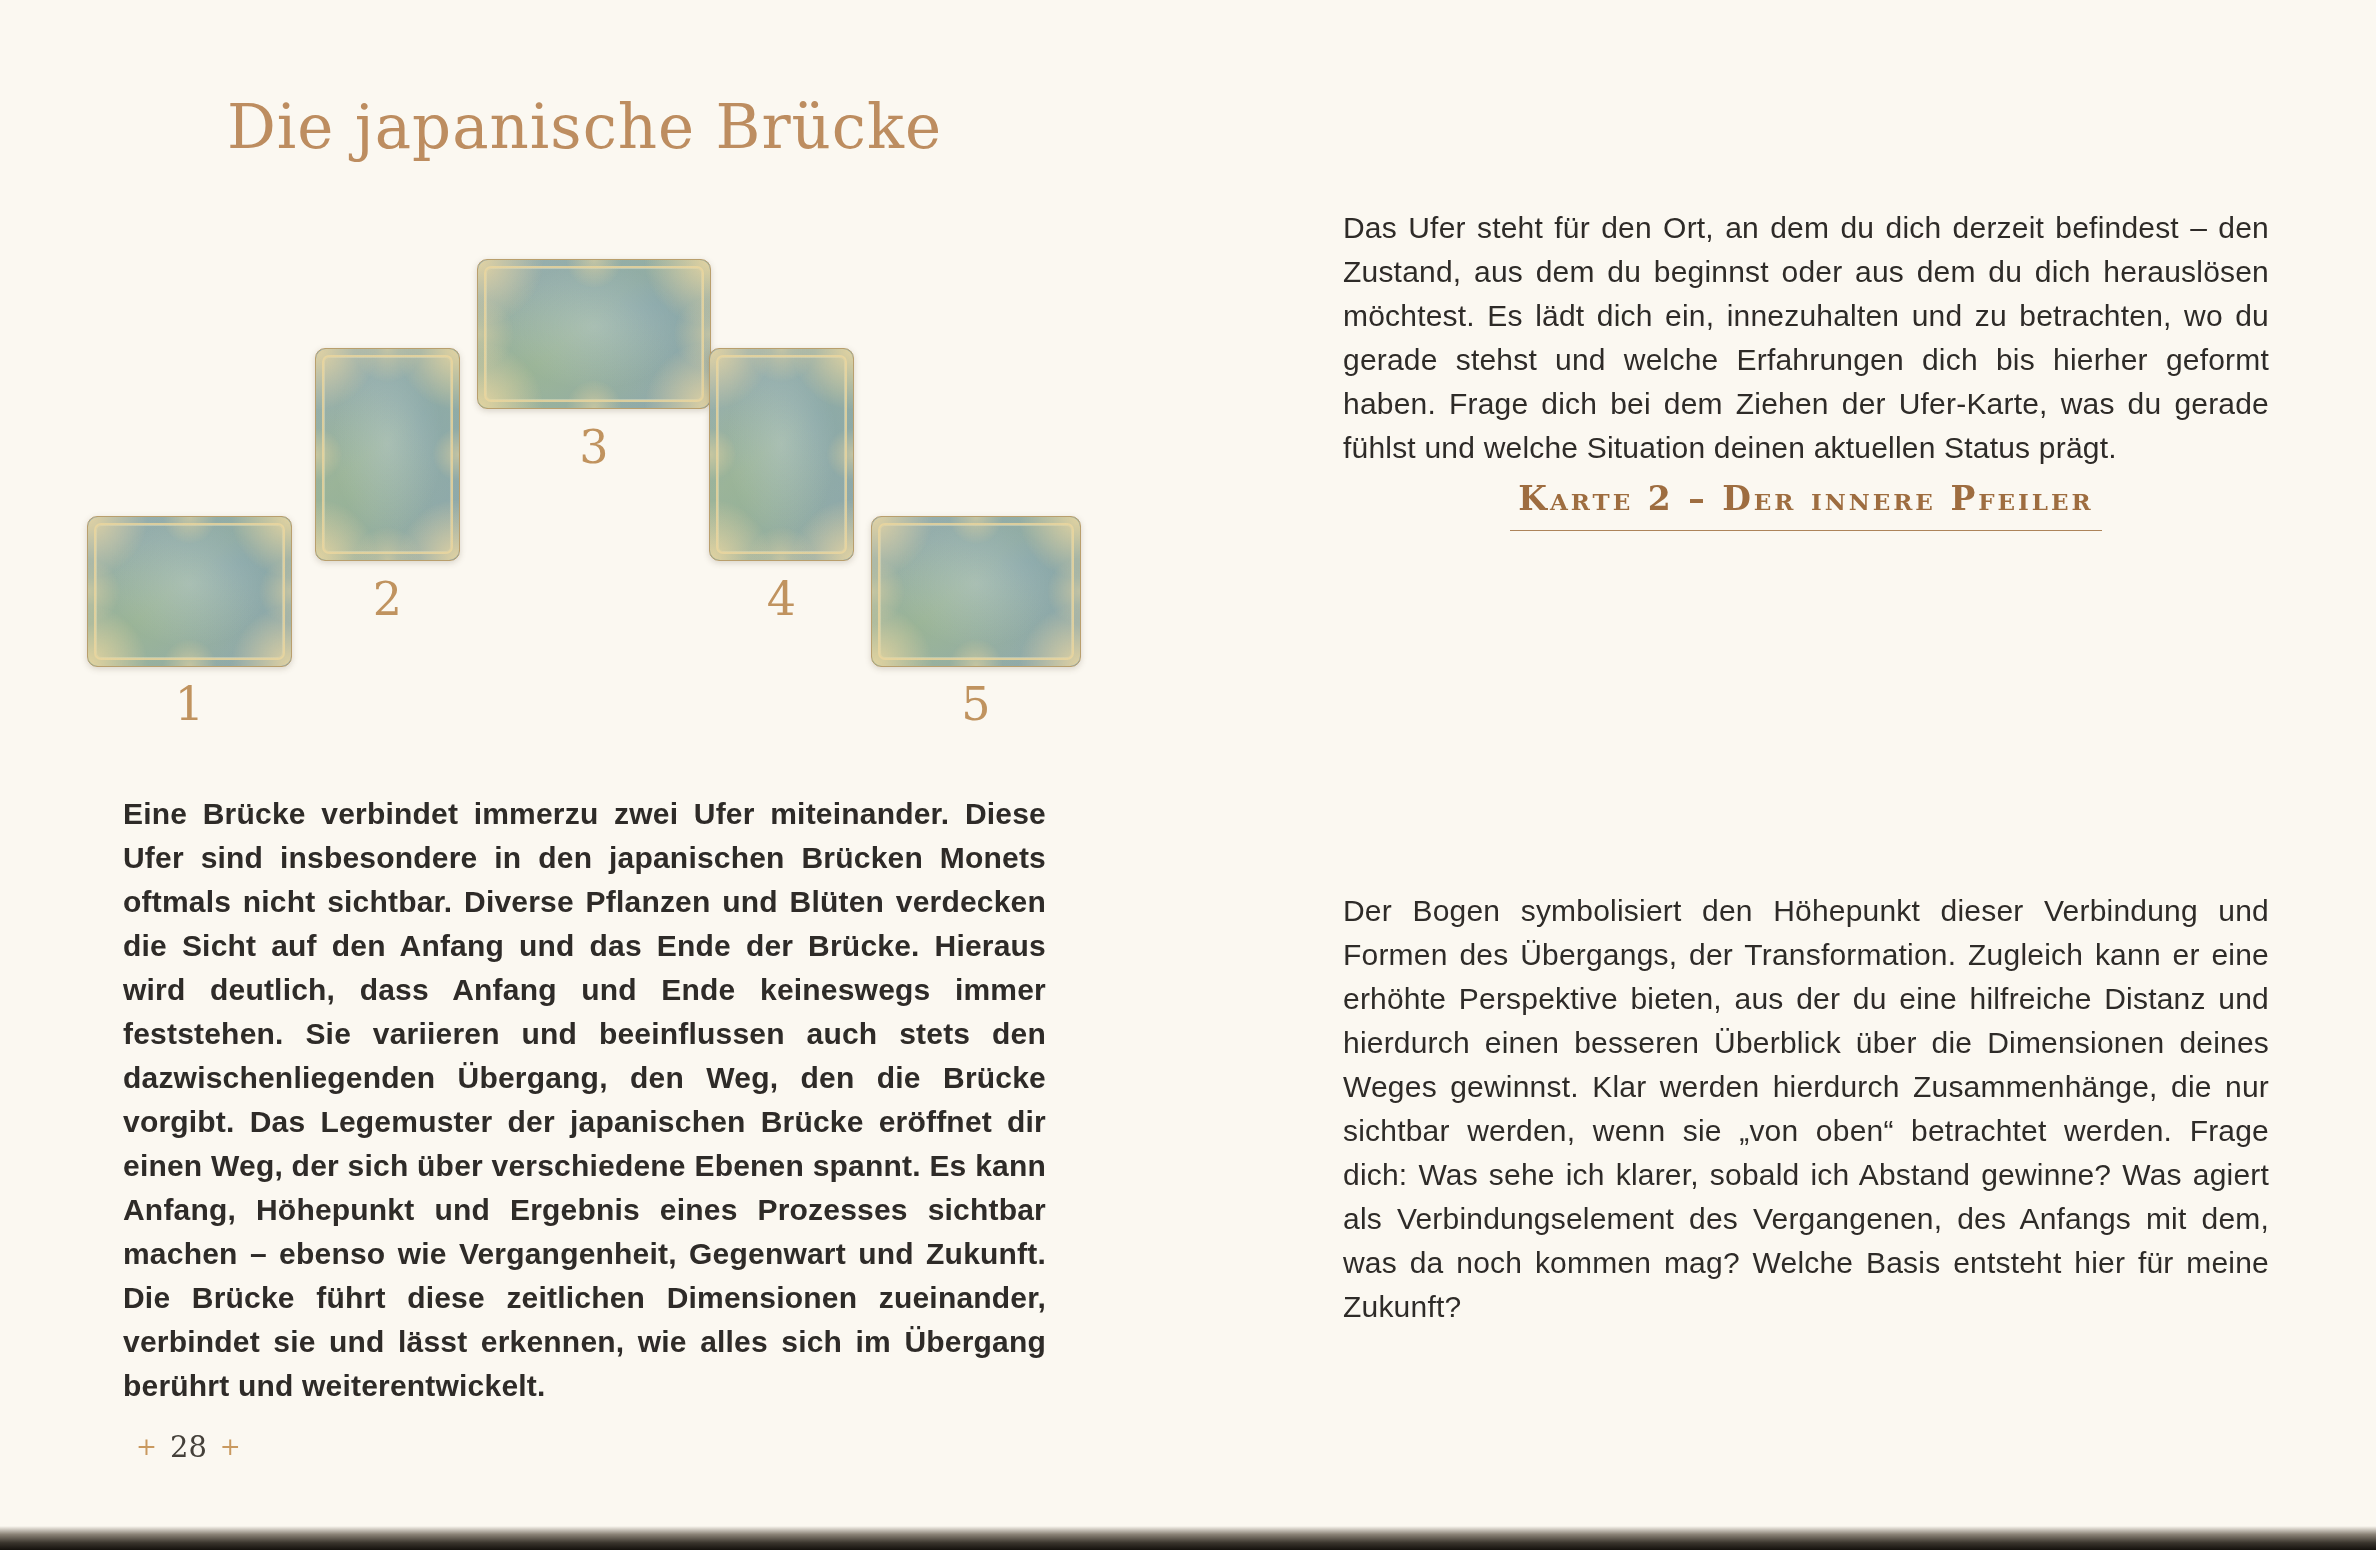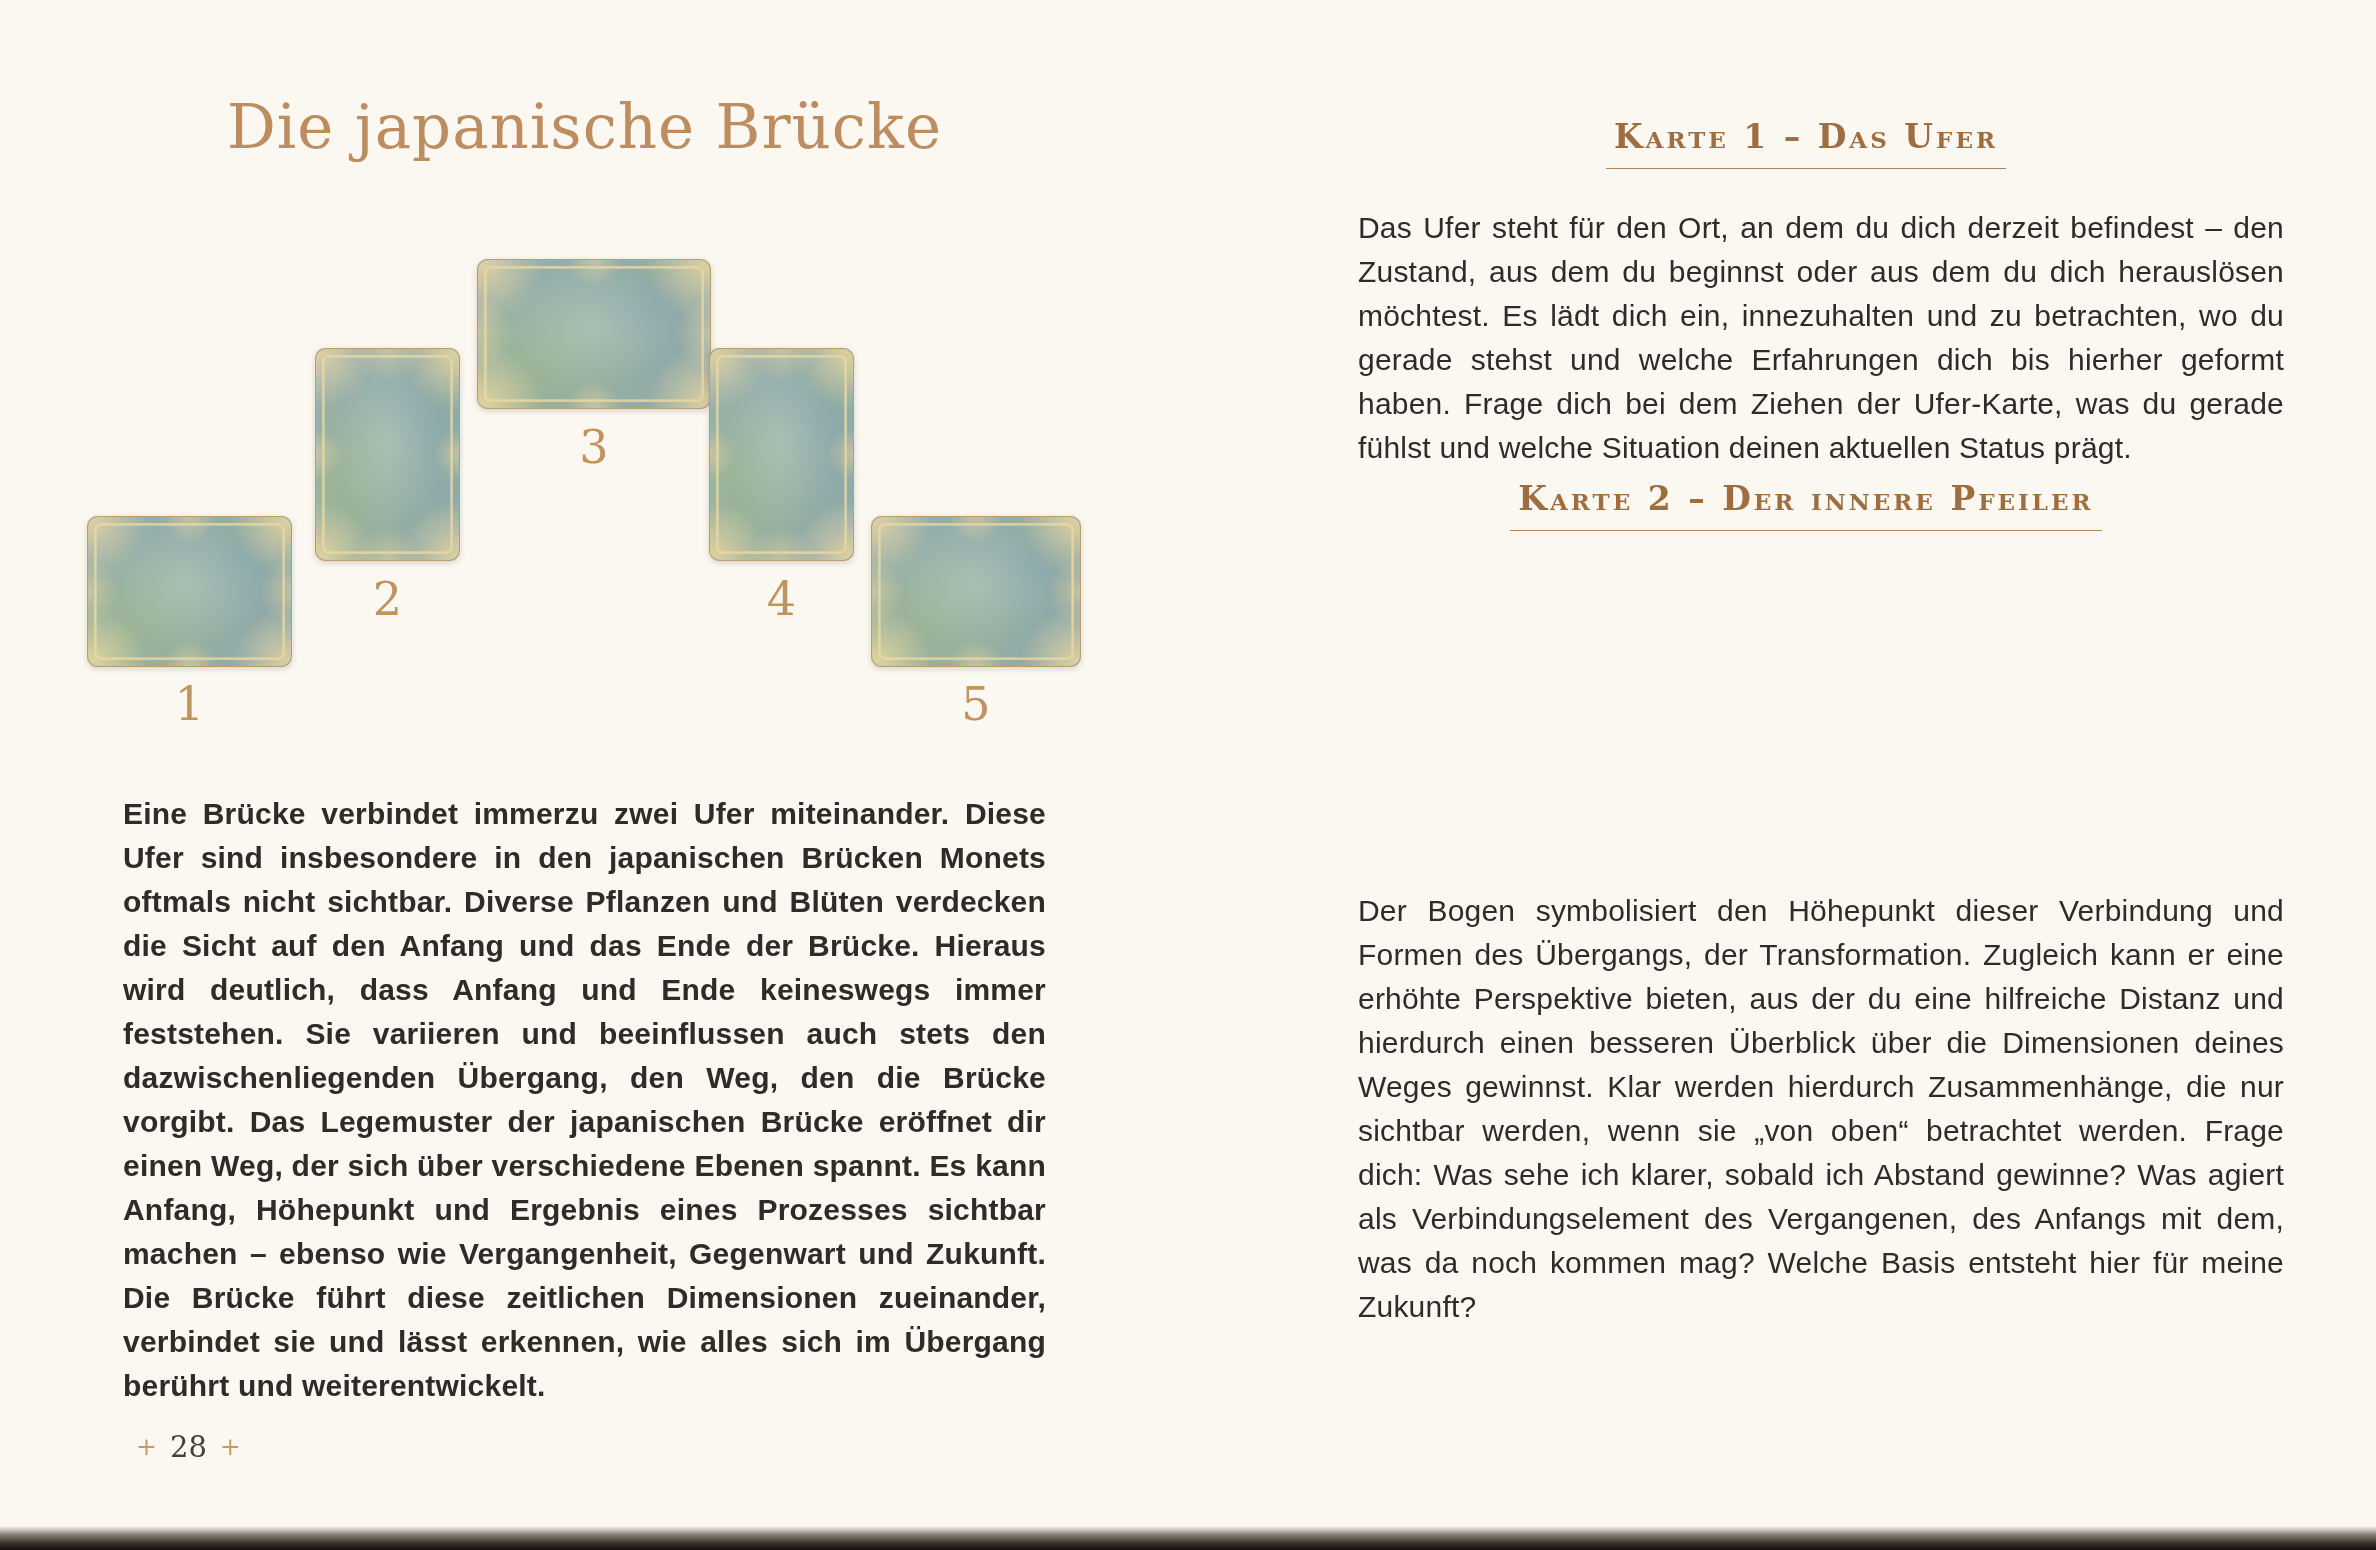--- a/index.html
+++ b/index.html
@@ -123,21 +123,21 @@
     display: inline-block;
     font-family: "DejaVu Serif", serif;
     font-variant: small-caps;
     font-weight: 600;
     font-size: 33px;
     letter-spacing: 3px;
     color: #9e6d40;
     padding: 0 8px 12px 8px;
     border-bottom: 1px solid #ad845a;
   }
-  .right-body { left: 170px; width: 926px; }
+  .right-body { left: 155px; width: 926px; }
   .rb-1 { top: 206px; }
   .rb-2 { top: 594px; }
   .rb-3 { top: 889px; }
 
   
   .photo-edge {
     position: absolute;
     left: 0; right: 0; bottom: 0; height: 24px;
     background: linear-gradient(to bottom, rgba(160,152,138,0) 0%, #8a8276 35%, #3a352d 70%, #14110d 100%);
   }
@@ -167,23 +167,20 @@
 
     <p class="body-text left-body">Eine Brücke verbindet immerzu zwei Ufer miteinander. Diese Ufer sind insbesondere in den japanischen Brücken Monets oftmals nicht sichtbar. Diverse Pflanzen und Blüten verdecken die Sicht auf den Anfang und das Ende der Brücke. Hieraus wird deutlich, dass Anfang und Ende keineswegs immer feststehen. Sie variieren und beeinflussen auch stets den dazwischenliegenden Übergang, den Weg, den die Brücke vorgibt. Das Legemuster der japanischen Brücke eröffnet dir einen Weg, der sich über verschiedene Ebenen spannt. Es kann Anfang, Höhepunkt und Ergebnis eines Prozesses sichtbar machen – ebenso wie Vergangenheit, Gegenwart und Zukunft. Die Brücke führt diese zeitlichen Dimensionen zueinander, verbindet sie und lässt erkennen, wie alles sich im Übergang berührt und weiterentwickelt.</p>
 
     <div class="page-footer footer-left">
       <span class="orn">+</span><span class="pnum">28</span><span class="orn">+</span>
     </div>
   </div>
 
   <div class="page page-right">
 
-    <div class="heading-wrap hw-1">
-      <span class="section-heading">Karte 1 – Das Ufer</span>
-    </div>
     <p class="body-text right-body rb-1">Das Ufer steht für den Ort, an dem du dich derzeit befindest – den Zustand, aus dem du beginnst oder aus dem du dich herauslösen möchtest. Es lädt dich ein, innezuhalten und zu betrachten, wo du gerade stehst und welche Erfahrungen dich bis hierher geformt haben. Frage dich bei dem Ziehen der Ufer-Karte, was du gerade fühlst und welche Situation deinen aktuellen Status prägt.</p>
 
     <div class="heading-wrap hw-2">
       <span class="section-heading">Karte 2 – Der innere Pfeiler</span>
     </div>
 
     <p class="body-text right-body rb-3">Der Bogen symbolisiert den Höhepunkt dieser Verbindung und Formen des Übergangs, der Transformation. Zugleich kann er eine erhöhte Perspektive bieten, aus der du eine hilfreiche Distanz und hierdurch einen besseren Überblick über die Dimensionen deines Weges gewinnst. Klar werden hierdurch Zusammenhänge, die nur sichtbar werden, wenn sie „von oben“ betrachtet werden. Frage dich: Was sehe ich klarer, sobald ich Abstand gewinne? Was agiert als Verbindungselement des Vergangenen, des Anfangs mit dem, was da noch kommen mag? Welche Basis entsteht hier für meine Zukunft?</p>
 
   </div>
 

